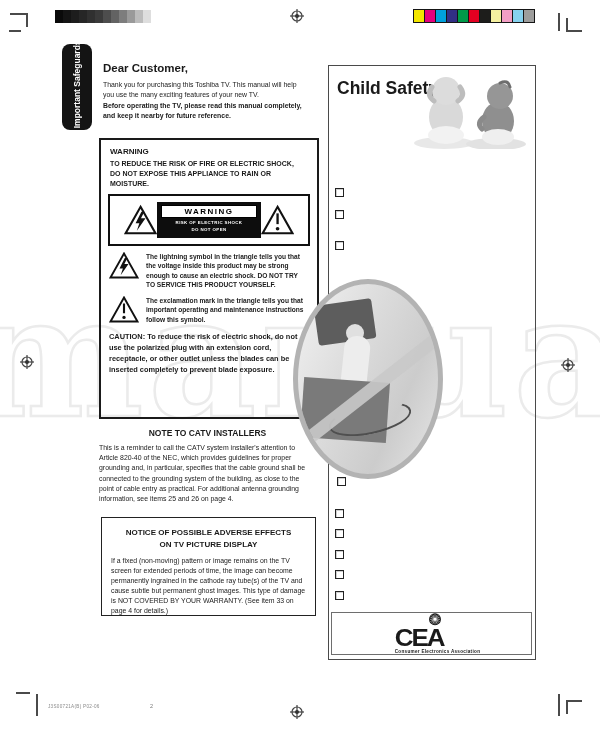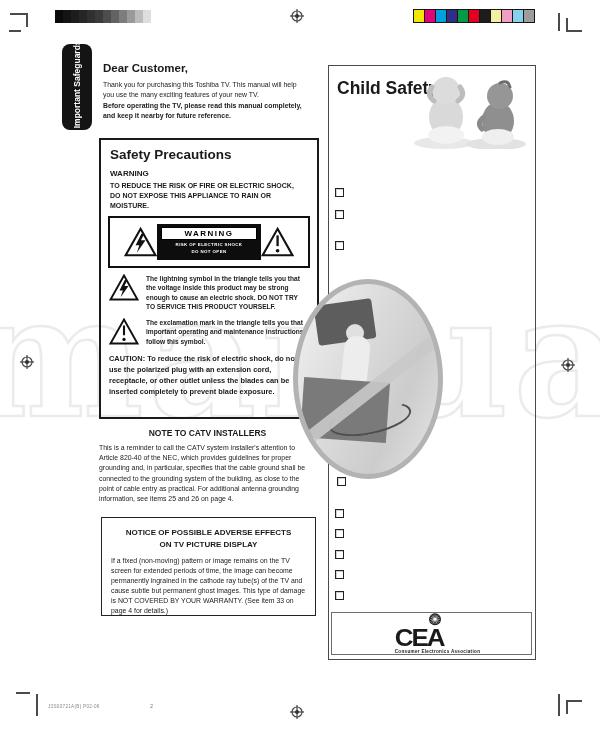--- a/index.html
+++ b/index.html
@@ -155,21 +155,20 @@
   </div>
 
   <div id="intro" class="z">
     <h1>Dear Customer,</h1>
     <p>Thank you for purchasing this Toshiba TV. This manual will help you use the many exciting features of your new TV.</p>
     <p class="b">Before operating the TV, please read this manual completely, and keep it nearby for future reference.</p>
   </div>
 
   <div id="safety-box" class="z">
     <div class="pad">
-      <h2 id="safety-title">Safety Precautions</h2>
       <p class="warn-h">WARNING</p>
       <p class="warn-t">TO REDUCE THE RISK OF FIRE OR ELECTRIC SHOCK, DO NOT EXPOSE THIS APPLIANCE TO RAIN OR MOISTURE.</p>
     </div>
     <div id="inner-warning">
       <div id="iw-top">
         <svg width="36" height="32" viewBox="0 0 40 36">
           <path d="M20 2 L38 34 L2 34 Z" fill="#fff" stroke="#111" stroke-width="2.5"></path>
           <polygon points="21,8 14,22 18.5,22 15.5,31 26,16 20.5,16 24.5,8" fill="#111"></polygon>
         </svg>
         <div id="iw-label">

